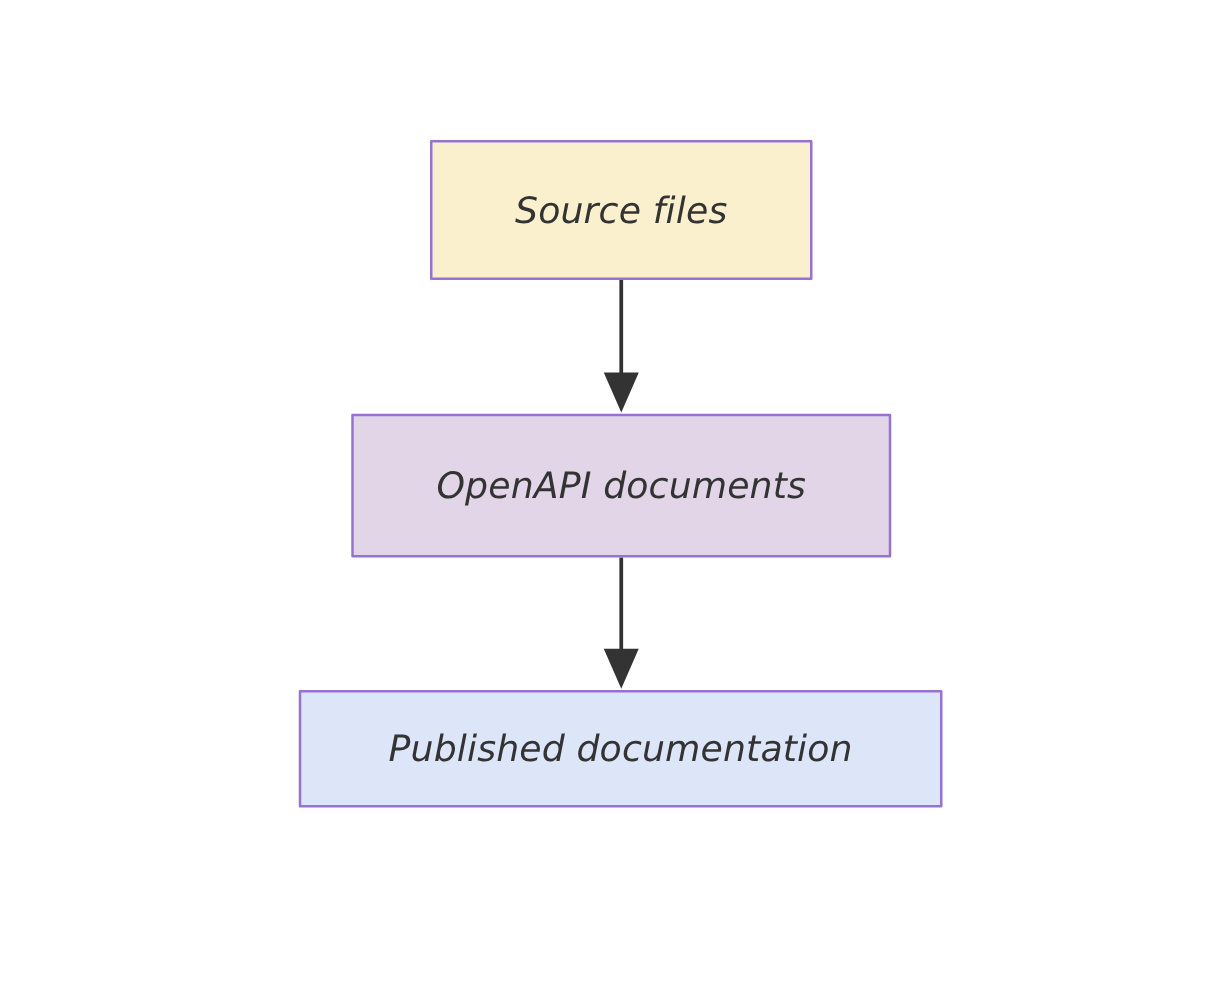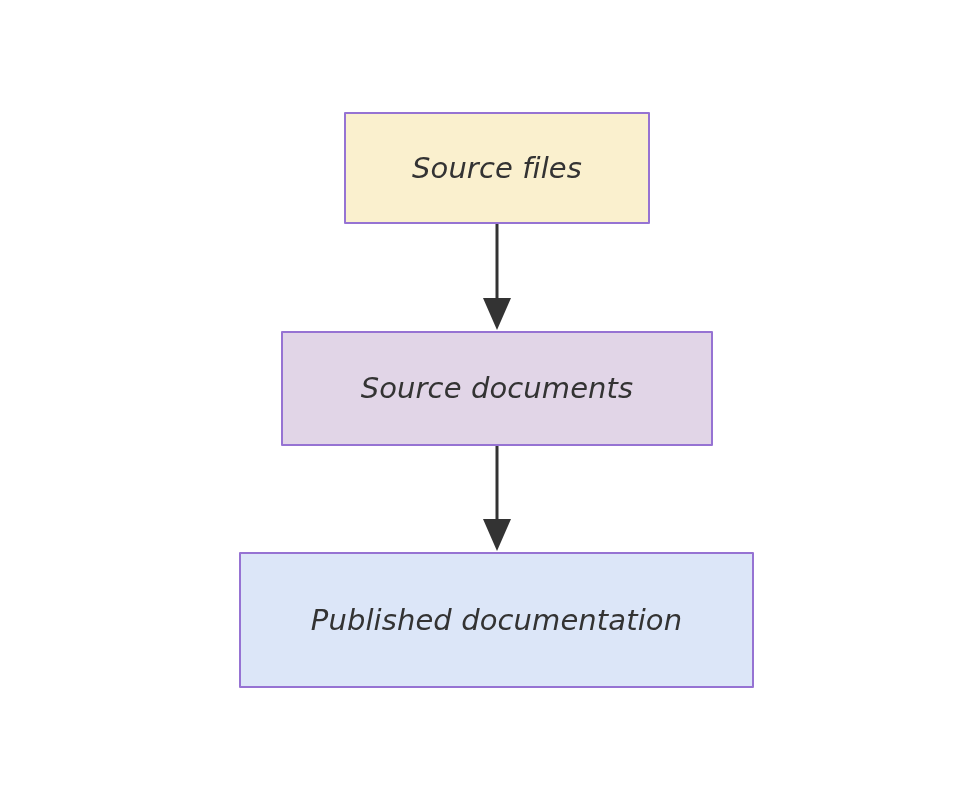--- a/index.html
+++ b/index.html
@@ -54,21 +54,21 @@
   #node-openapi-documents {
     left: 281px;
     top: 331px;
     width: 432px;
     height: 115px;
   }
   #node-published-documentation {
     left: 239px;
     top: 552px;
     width: 515px;
-    height: 136px;
+    height: 94px;
   }
 
   
   .edge-layer {
     position: absolute;
     left: 0;
     top: 0;
     width: 980px;
     height: 794px;
     pointer-events: none;
@@ -96,20 +96,20 @@
       <path class="edge-line" d="M 497,446 L 497,523" stroke="#333333"></path>
       <polygon class="edge-head" points="497,551 483,519 511,519" fill="#333333"></polygon>
     </g>
   </svg>
 
   <div class="node" id="node-source-files" style="background:#faf0ce; border-color:#9673d3;">
     <span class="node-label" style="color:#333333;">Source files</span>
   </div>
 
   <div class="node" id="node-openapi-documents" style="background:#e1d5e7; border-color:#9673d3;">
-    <span class="node-label" style="color:#333333;">Source documents</span>
+    <span class="node-label" style="color:#333333;">OpenAPI documents</span>
   </div>
 
   <div class="node" id="node-published-documentation" style="background:#dce6f8; border-color:#9673d3;">
     <span class="node-label" style="color:#333333;">Published documentation</span>
   </div>
 
 </div>
 
 </body></html>

